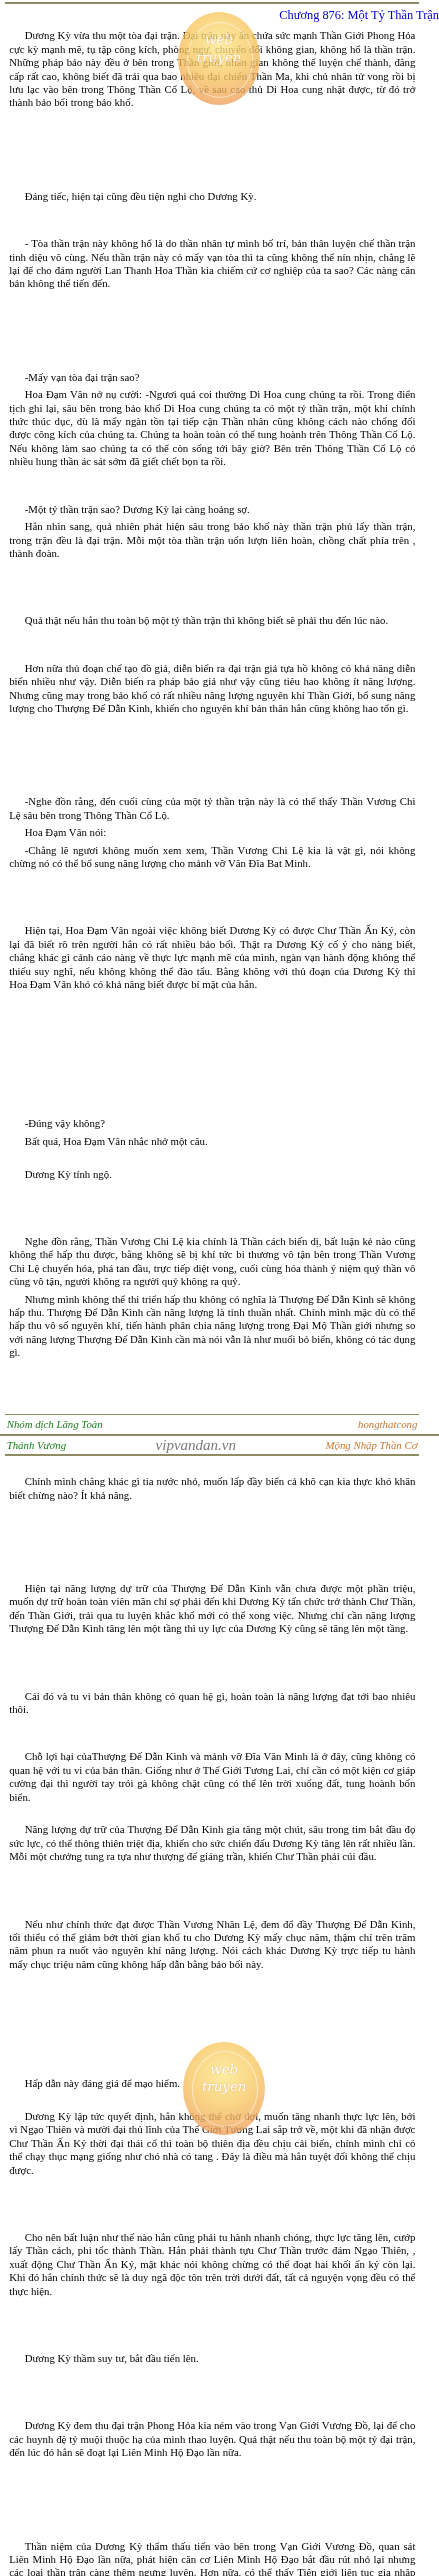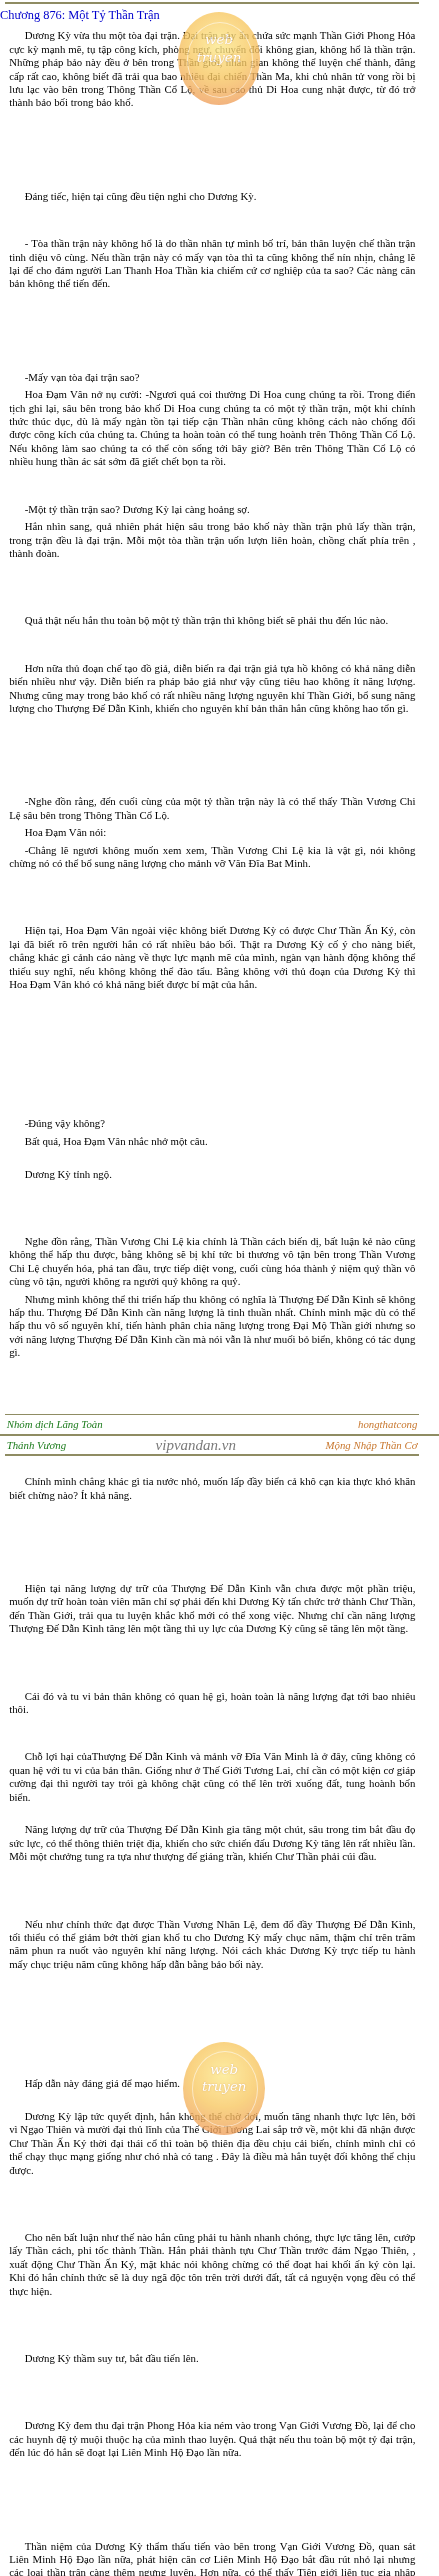--- a/index.html
+++ b/index.html
@@ -1,19 +1,19 @@
 <!DOCTYPE html>
 <html style="font-size:8.2px"><head>
 <meta charset="utf-8">
 <style>
   html, body { margin: 0; padding: 0; background: #ffffff; }
   body { width: 439px; position: relative; font-family: "Liberation Serif", "DejaVu Serif", serif; color: #000; }
   .page { position: relative; width: 439px; }
   .top-rule { height: 1.5px; background: #8f8c63; margin: 2.1px 19.6px 0 5.2px; }
-  .chapter-title { text-align: left; color: #0000cc; font-size: 12.4px; line-height: 17.5px; margin: 3.1px 0 5.2px 0; }
+  .chapter-title { text-align: right; color: #0000cc; font-size: 12.4px; line-height: 17.5px; margin: 3.1px 0 5.2px 0; }
   .content { padding: 0 19.6px 0 5.2px; font-size: 10.8px; line-height: 13.4px; text-align: justify; }
   .para { margin: 4px; text-indent: 15.5px; }
   .gap-s { height: 11.3px; }
   .gap-m { height: 26px; }
   .gap-l { height: 46px; }
   .gap-xl { height: 72px; }
   .break-band { margin: 4.1px 0 4.1px 0; }
   .band-rule { height: 1.5px; background: #8f8c63; margin: 0 19.6px 0 5.2px; }
   .band-rule-full { height: 2.1px; background: #8f8c63; margin: 0; }
   .band-row { display: flex; justify-content: space-between; align-items: center; padding: 0 21.6px 0 6.7px; height: 18.5px; font-style: italic; font-size: 10.8px; }

